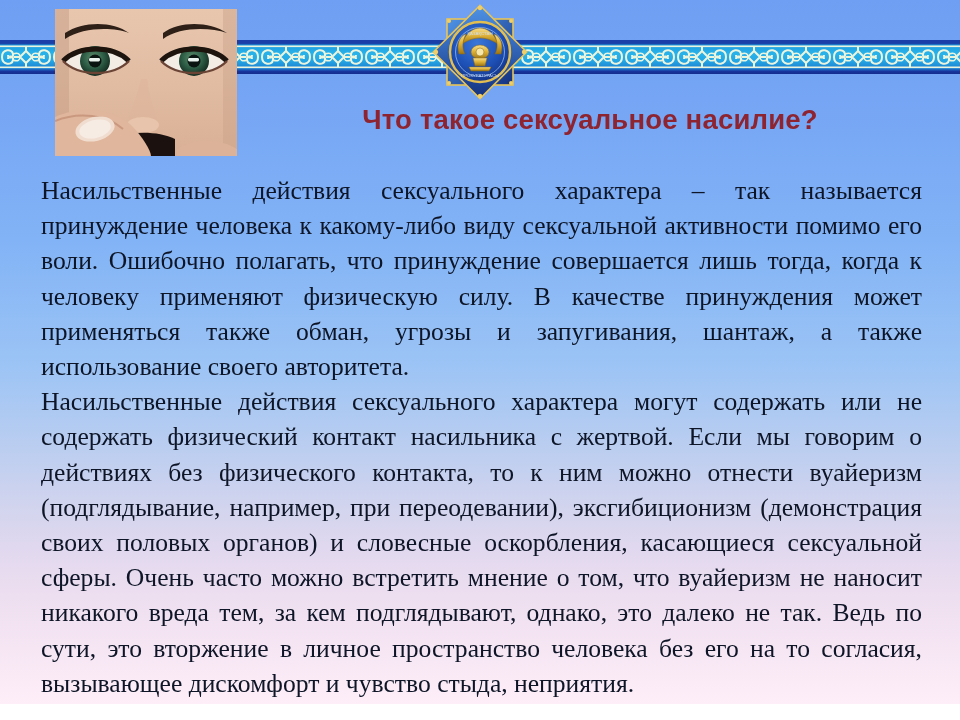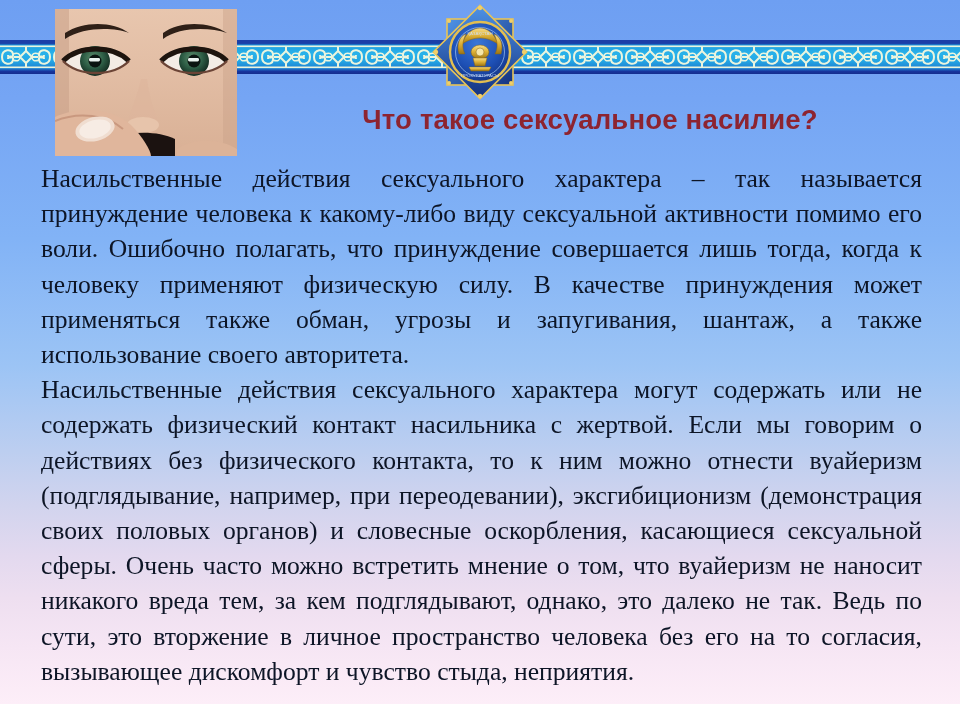--- a/index.html
+++ b/index.html
@@ -95,21 +95,21 @@
     font-size: 27.5px;
     letter-spacing: 0.2px;
     color: #8d2430;
     white-space: nowrap;
   }
 
   
   .body-text {
     position: absolute;
     left: 41px;
-    top: 161px;
+    top: 173px;
     width: 881px;
   }
   .body-text p {
     margin: 0;
     text-align: justify;
     text-justify: inter-word;
     font-family: "Liberation Serif", "DejaVu Serif", serif;
     font-size: 25.6px;
     line-height: 35.2px;
     color: #0d1526;

